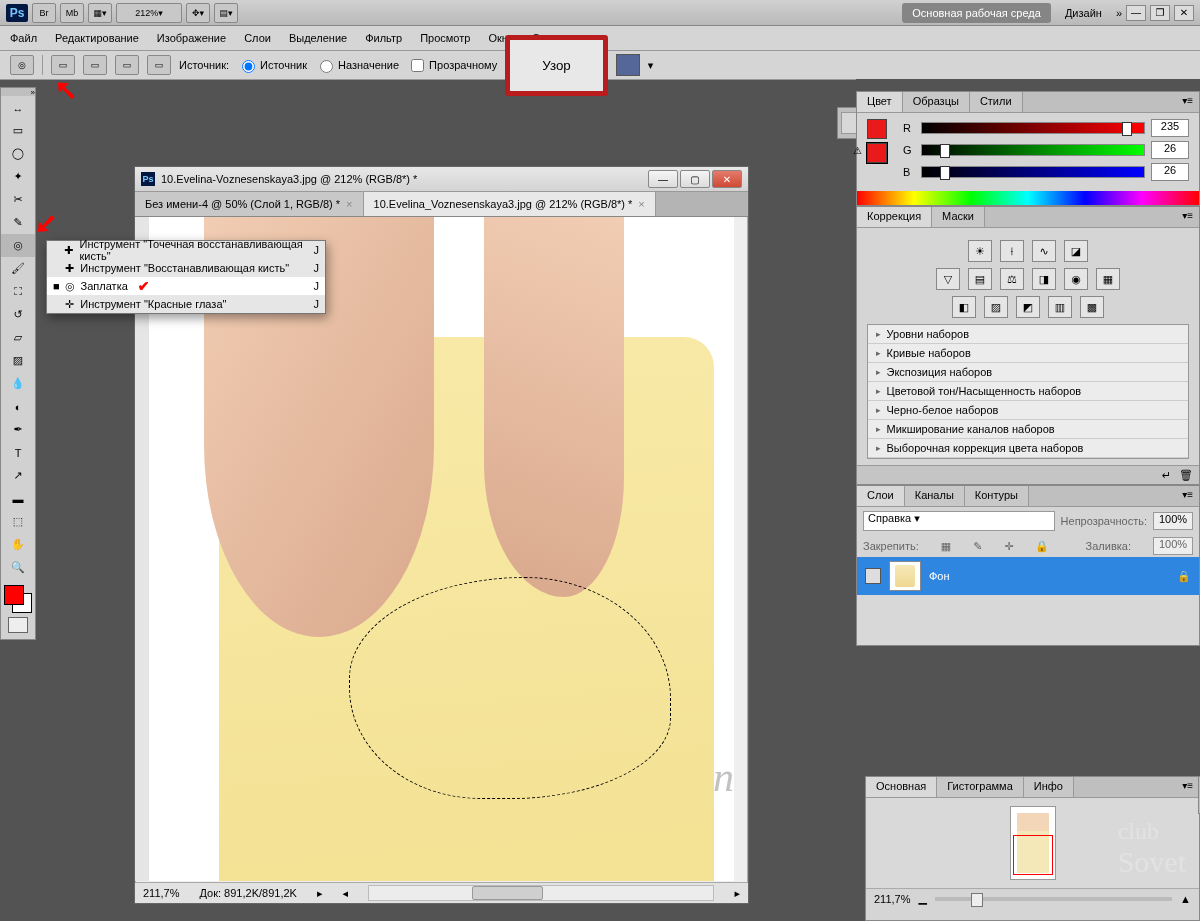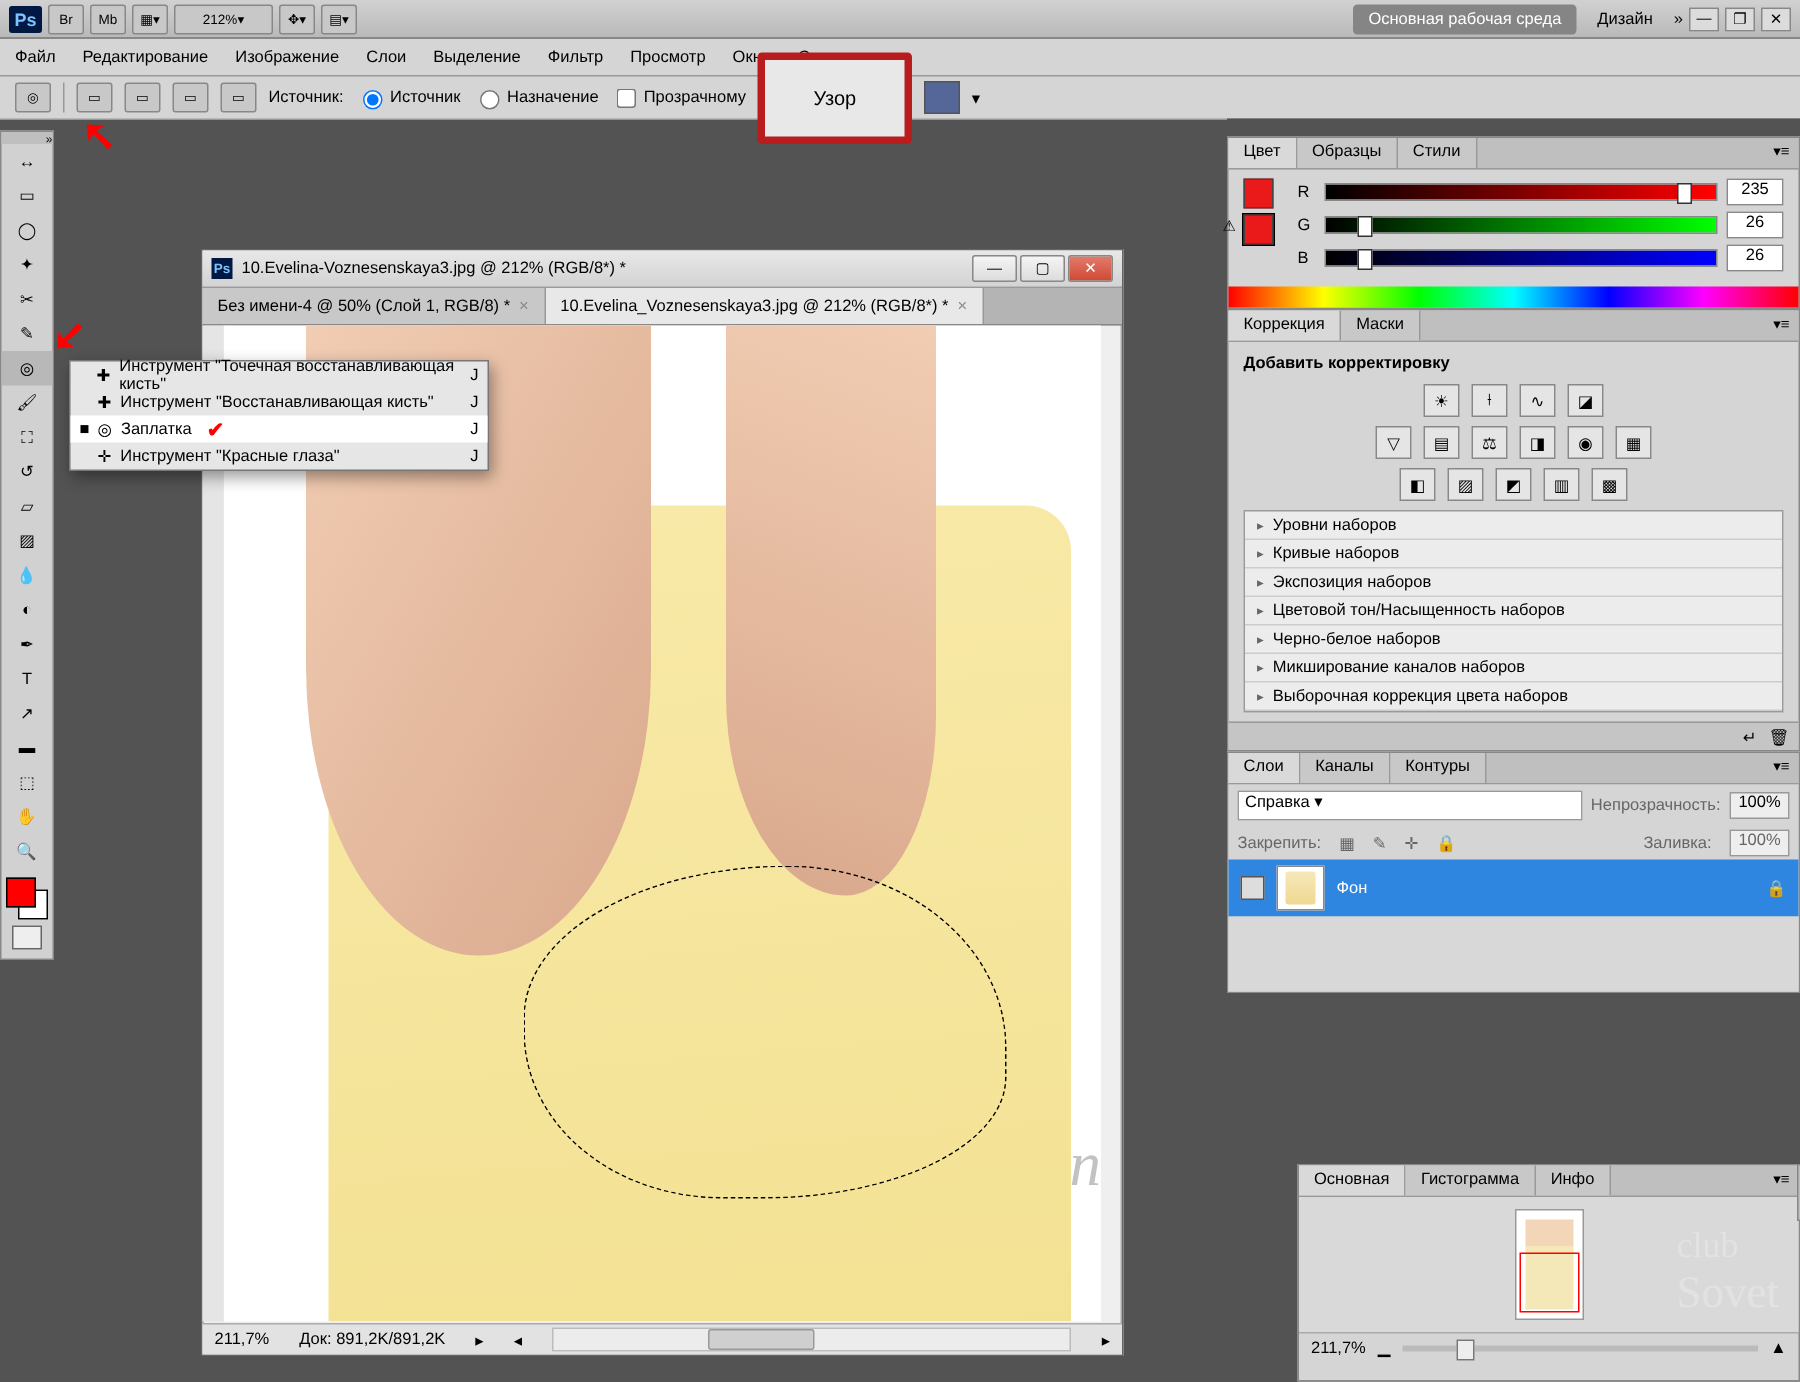--- a/index.html
+++ b/index.html
@@ -49,21 +49,21 @@
 .skin{position:absolute;background:#e7bda2}
 .arm-l{left:55px;top:0;width:230px;height:420px;border-radius:0 0 120px 120px / 0 0 200px 200px;background:linear-gradient(120deg,#f1cdb3,#d9a88c)}
 .arm-r{right:110px;top:0;width:140px;height:380px;border-radius:0 0 90px 120px / 0 0 180px 200px;background:linear-gradient(200deg,#f1cdb3,#d9a88c)}
 .dress{position:absolute;left:70px;top:120px;right:20px;bottom:0;background:linear-gradient(175deg,#f8e9a8,#f3e293);border-radius:30px 30px 0 0}
 .selection-path{position:absolute;left:200px;top:360px;width:320px;height:220px;border:1.5px dashed #000;border-radius:60% 50% 55% 45% / 50% 60% 40% 55%}
 .watermark{position:absolute;right:0;bottom:80px;font-size:42px;color:rgba(80,80,80,.35);font-family:Georgia,serif;font-style:italic}
 .ruler-v{position:absolute;left:0;top:50px;bottom:22px;width:14px;background:#e5e5e5;border-right:1px solid #bbb}
 .doc-status{position:absolute;left:0;right:0;bottom:0;height:20px;background:#e2e2e2;border-top:1px solid #aaa;display:flex;align-items:center;padding:0 8px;gap:20px;font-size:11px}
 .scroll-track{flex:1;height:14px;background:#ececec;border:1px solid #bbb;position:relative}
 .scroll-thumb{position:absolute;top:0;bottom:0;left:30%;width:20%;background:#cfcfcf;border:1px solid #999;border-radius:2px}
-.right-dock{position:absolute;right:0;top:0;width:382px;bottom:0;background:#535353}
+.right-dock{position:absolute;right:0;top:0;width:344px;bottom:0;background:#535353}
 .iconbar{position:absolute;right:333px;top:12px;width:28px;background:#bfbfbf;border:1px solid #888;padding:4px 0;display:flex;flex-direction:column;gap:6px;align-items:center}
 .iconbar-slot{width:20px;height:20px;border:1px solid #999;background:#d8d8d8}
 .panel{background:#d5d5d5;border:1px solid #888;margin:0}
 .panel-tabs{height:20px;background:#bfbfbf;display:flex;border-bottom:1px solid #999}
 .panel-tab{padding:3px 10px;font-size:11px;border-right:1px solid #999;background:#c8c8c8}
 .panel-tab.active{background:#d9d9d9}
 .panel-menu{margin-left:auto;padding:3px 6px;font-size:10px}
 .color-panel-body{padding:6px 10px;display:flex;gap:10px}
 .rgb-rows{flex:1;display:flex;flex-direction:column;gap:4px}
 .rgb-row{display:flex;align-items:center;gap:6px}
@@ -82,21 +82,21 @@
 .adj-ic{width:22px;height:20px;border:1px solid #888;background:#e5e5e5;display:flex;align-items:center;justify-content:center;font-size:11px}
 .preset-list{border:1px solid #999;background:#ececec}
 .preset-row{padding:3px 8px;border-bottom:1px solid #ccc;display:flex;align-items:center;gap:6px;font-size:11px}
 .preset-row .tri{color:#666;font-size:9px}
 .panel-footer{height:18px;background:#c5c5c5;border-top:1px solid #999;display:flex;justify-content:flex-end;align-items:center;padding:0 6px;gap:8px}
 .layers-body{background:#d5d5d5}
 .layers-top{display:flex;gap:6px;padding:4px 6px;align-items:center}
 .blend-sel{flex:1;height:18px;border:1px solid #999;background:#fff;padding:0 4px;font-size:11px}
 .opa-lbl{font-size:11px;color:#666}
 .opa-box{width:38px;height:16px;border:1px solid #999;background:#eee;text-align:center;font-size:11px}
-.lock-row{display:flex;gap:12px;padding:2px 6px;align-items:center;font-size:11px;color:#666}
+.lock-row{display:flex;gap:22px;padding:2px 6px;align-items:center;font-size:11px;color:#666}
 .layer-list{background:#d8d8d8}
 .layer-item{display:flex;align-items:center;gap:8px;padding:4px 8px;background:#2f86e0;color:#fff}
 .eye{width:14px;height:14px;border:1px solid #555;background:#ddd}
 .layer-thumb{width:30px;height:28px;background:#fff;border:1px solid #888;display:flex;align-items:center;justify-content:center}
 .layer-thumb-inner{width:20px;height:22px;background:linear-gradient(#f5e8b8,#f0d892);border-radius:2px;position:relative}
 .lock-ic{margin-left:auto;opacity:.9}
 .nav-panel{position:absolute;right:0;bottom:0;width:333px;height:143px;background:#d5d5d5;border:1px solid #888}
 .nav-body{display:flex;align-items:center;justify-content:center;height:90px;background:#d9d9d9}
 .nav-thumb{width:44px;height:72px;background:#fff;border:1px solid #999;position:relative}
 .nav-thumb .person{position:absolute;left:6px;right:6px;top:6px;bottom:6px;background:linear-gradient(#f3d6b8 30%,#f5e8b8 30%)}
@@ -318,21 +318,20 @@
       <div class="hue-strip"></div>
     </div>
 
     <div class="panel">
       <div class="panel-tabs">
         <div class="panel-tab active">Коррекция</div>
         <div class="panel-tab">Маски</div>
         <div class="panel-menu">▾≡</div>
       </div>
       <div class="adj-panel-body">
-        <div style="font-weight:bold;padding:2px 0">Добавить корректировку</div>
         <div class="adj-row-icons">
           <div class="adj-ic">☀</div>
           <div class="adj-ic">⟊</div>
           <div class="adj-ic">∿</div>
           <div class="adj-ic">◪</div>
         </div>
         <div class="adj-row-icons">
           <div class="adj-ic">▽</div>
           <div class="adj-ic">▤</div>
           <div class="adj-ic">⚖</div>

